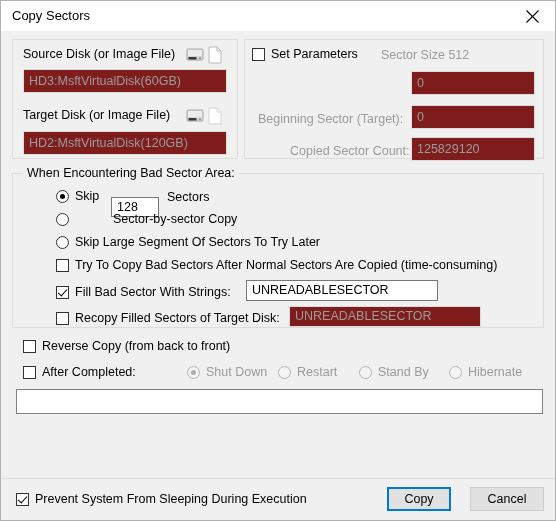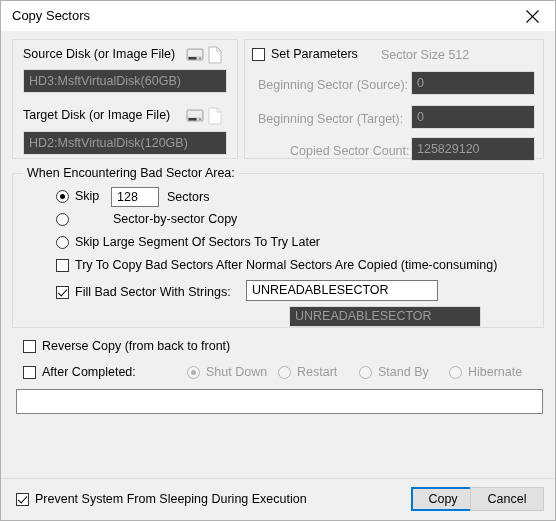--- a/index.html
+++ b/index.html
@@ -87,21 +87,21 @@
     background: #ffffff;
     font-family: "Liberation Sans", sans-serif;
     font-size: 12.5px;
     color: #000;
     padding: 0 5px;
     line-height: 1;
     outline: none;
   }
   .tbox.disabled {
     color: #9b9b9b;
-    background: #404040;
+    background: #7f1d1d;
     border-color: #dcdcdc;
   }
   .tbox.plain {
     border: 1px solid #767676;
     background: #ffffff;
   }
 
   
   .ctrl {
     position: absolute;
@@ -262,37 +262,36 @@
 
   <div class="groupbox" style="left:243px; top:38px; width:300px; height:120px;"></div>
 
   <div class="ctrl" style="left:251px; top:46px;">
     <span class="cb"></span>
     <span class="ctrl-label">Set Parameters</span>
   </div>
 
   <div class="lbl dim" style="left:380px; top:47px;">Sector Size 512</div>
 
-  <div class="lbl dim" style="left:257px; top:77px;">Beginning Sector (Source):</div>
   <div class="tbox disabled" style="left:410px; top:70px; width:124px; height:24px; line-height:22px;">0</div>
 
   <div class="lbl dim" style="left:257px; top:111px;">Beginning Sector (Target):</div>
   <div class="tbox disabled" style="left:410px; top:104px; width:124px; height:24px; line-height:22px;">0</div>
 
   <div class="lbl dim" style="left:289px; top:143px;">Copied Sector Count:</div>
   <div class="tbox disabled" style="left:410px; top:136px; width:124px; height:24px; line-height:22px;">125829120</div>
 
   <div class="groupbox" style="left:11px; top:172px; width:532px; height:155px;"></div>
   <div class="group-legend" style="left:22px; top:165px;">When Encountering Bad Sector Area:</div>
 
   <div class="ctrl" style="left:55px; top:188px;">
     <span class="rb selected"></span>
     <span class="ctrl-label">Skip</span>
   </div>
-  <div class="tbox plain" style="left:110px; top:186px; width:48px; height:20px; line-height:18px;">128</div>
+  <div class="tbox plain" style="left:110px; top:196px; width:48px; height:20px; line-height:18px;">128</div>
   <div class="lbl" style="left:166px; top:189px;">Sectors</div>
 
   <div class="ctrl" style="left:55px; top:211px;gap:38px;">
     <span class="rb"></span>
     <span class="ctrl-label">Sector-by-sector Copy</span>
   </div>
 
   <div class="ctrl" style="left:55px; top:234px;">
     <span class="rb"></span>
     <span class="ctrl-label">Skip Large Segment Of Sectors To Try Later</span>
@@ -302,20 +301,24 @@
     <span class="cb"></span>
     <span class="ctrl-label">Try To Copy Bad Sectors After Normal Sectors Are Copied (time-consuming)</span>
   </div>
 
   <div class="ctrl" style="left:55px; top:284px;">
     <span class="cb checked"></span>
     <span class="ctrl-label">Fill Bad Sector With Strings:</span>
   </div>
   <div class="tbox plain" style="left:245px; top:279px; width:192px; height:21px; line-height:19px;">UNREADABLESECTOR</div>
 
+  <div class="ctrl" style="left:55px; top:310px;">
+    <span class="cb"></span>
+    <span class="ctrl-label">Recopy Filled Sectors of Target Disk:</span>
+  </div>
   <div class="tbox disabled" style="left:288px; top:305px; width:192px; height:21px; line-height:19px;">UNREADABLESECTOR</div>
 
   <div class="ctrl" style="left:22px; top:338px;">
     <span class="cb"></span>
     <span class="ctrl-label">Reverse Copy (from back to front)</span>
   </div>
 
   <div class="ctrl" style="left:22px; top:364px;">
     <span class="cb"></span>
     <span class="ctrl-label">After Completed:</span>
@@ -340,16 +343,16 @@
 
   <div class="logbox" style="left:15px; top:388px; width:527px; height:25px;"></div>
 
   <div class="sep" style="left:0px; top:477px; width:554px;"></div>
 
   <div class="ctrl" style="left:15px; top:491px;">
     <span class="cb checked"></span>
     <span class="ctrl-label">Prevent System From Sleeping During Execution</span>
   </div>
 
-  <div class="btn default" style="left:386px; top:486px; width:64px; height:24px;margin-left:24px;">Copy</div>
+  <div class="btn default" style="left:386px; top:486px; width:64px; height:24px;">Copy</div>
   <div class="btn" style="left:469px; top:486px; width:74px; height:24px;">Cancel</div>
 
 </div>
 
 </body></html>

